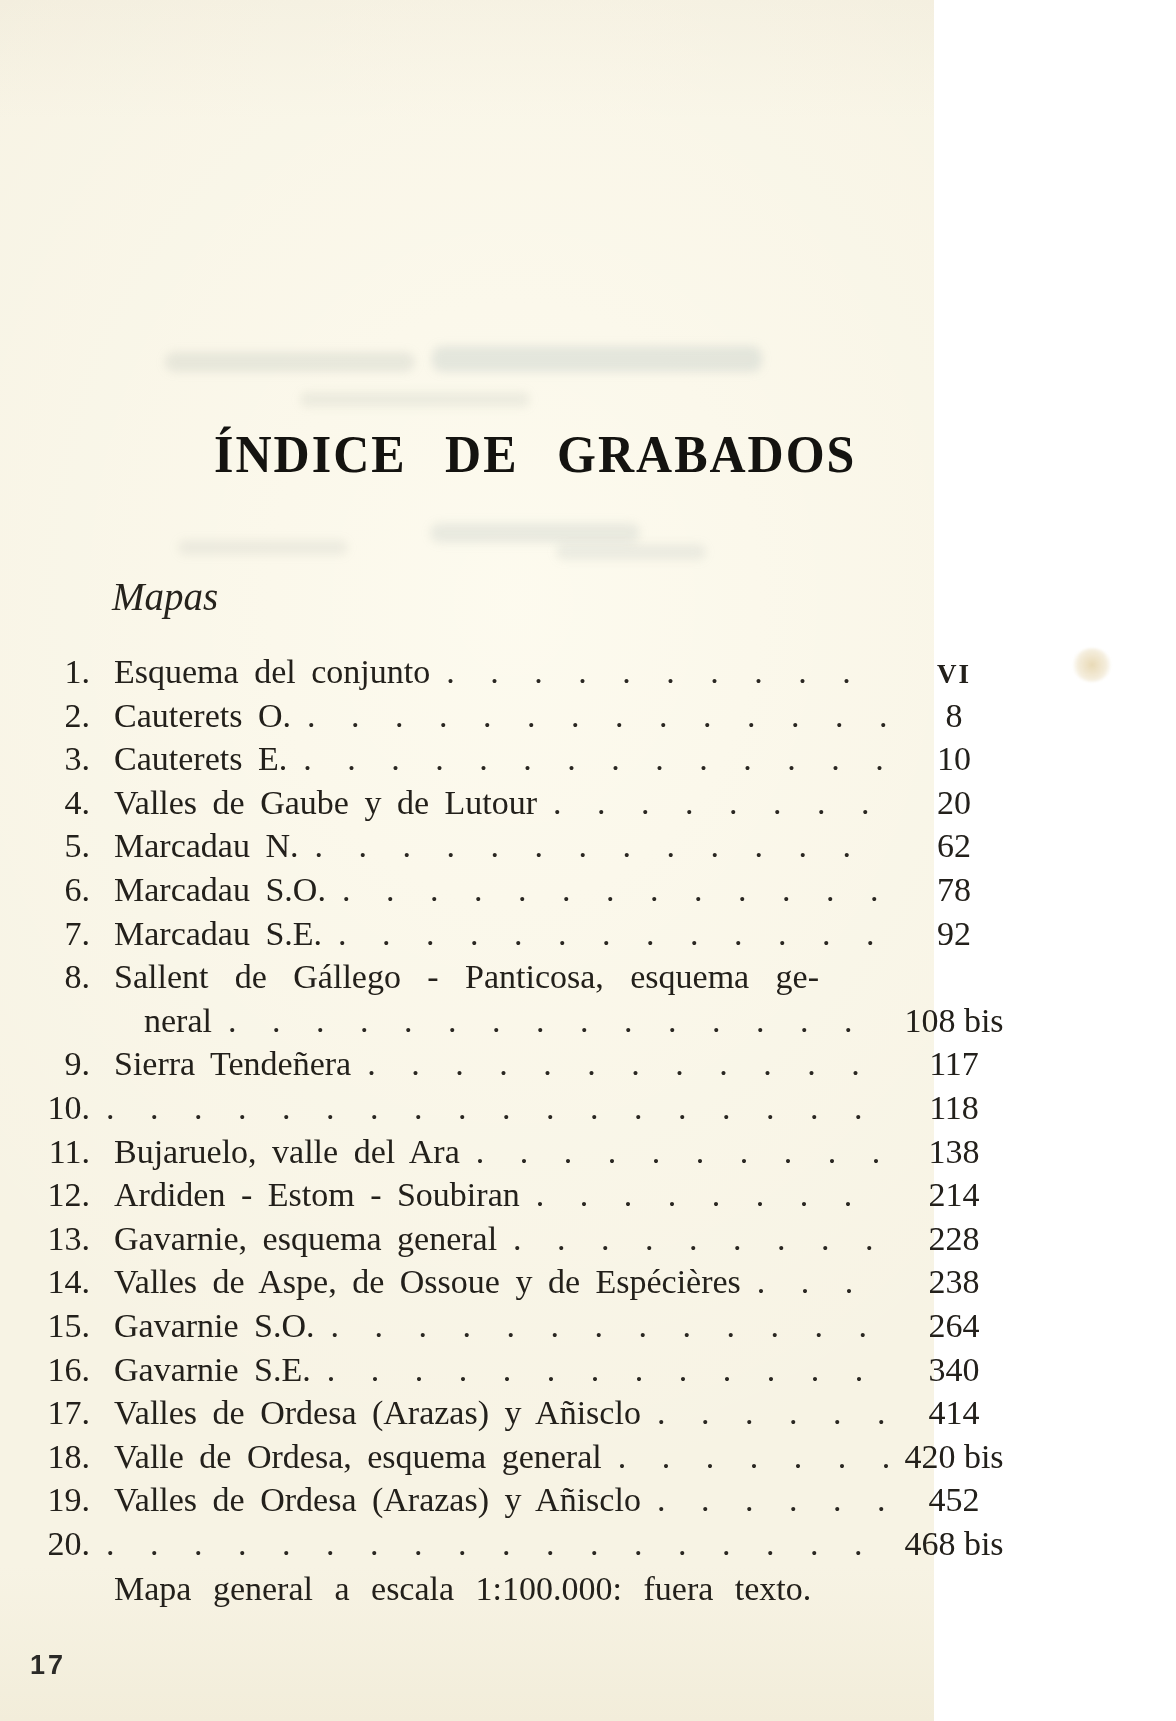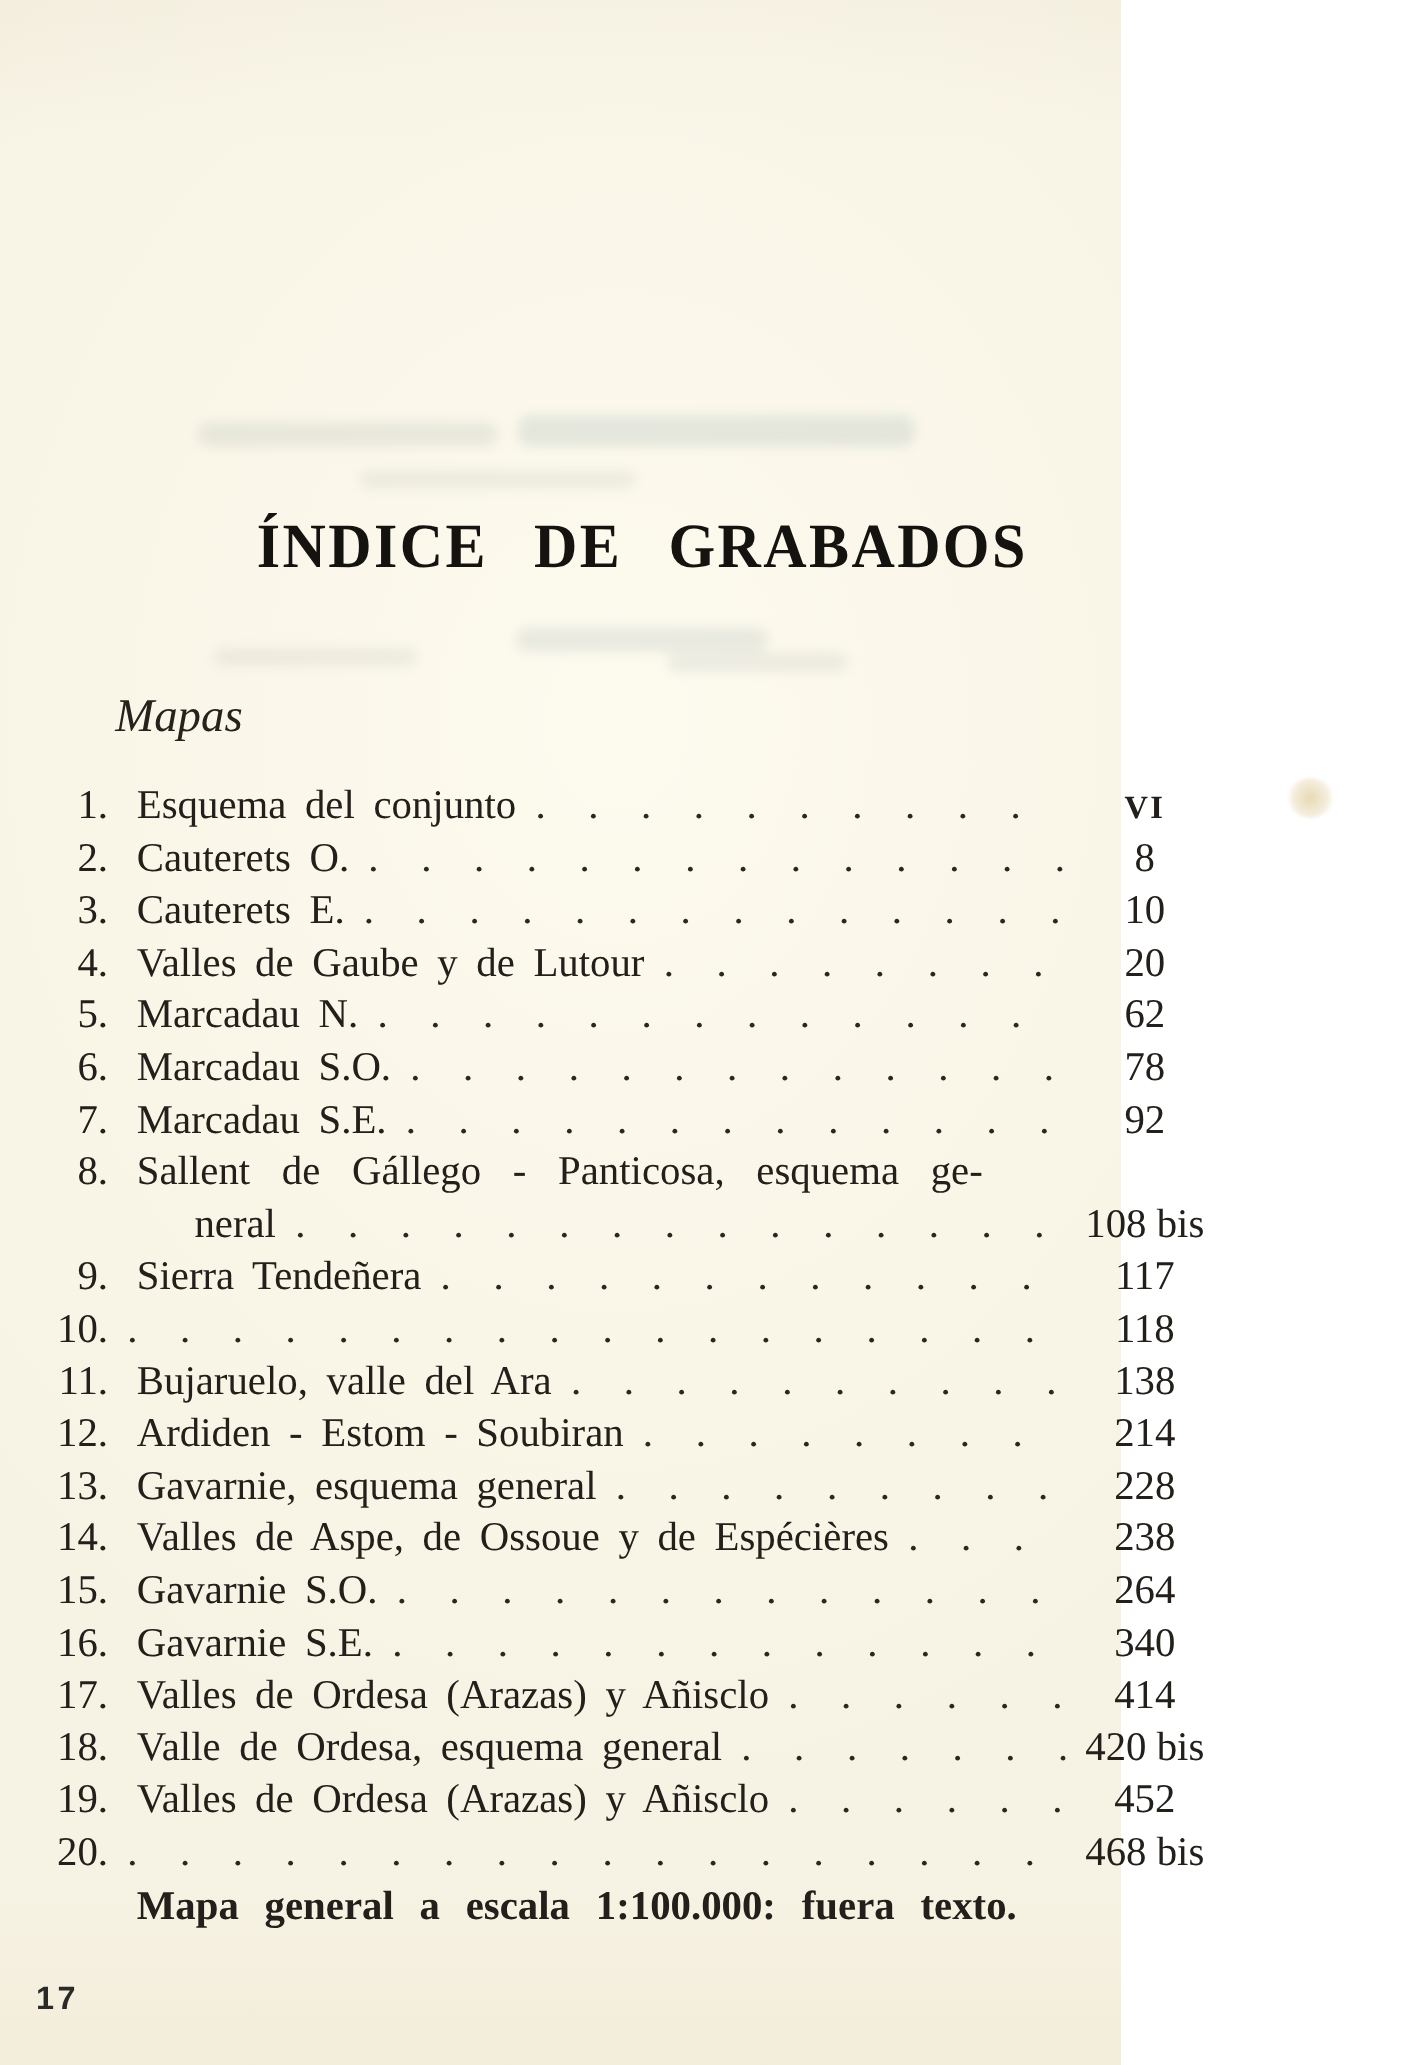--- a/index.html
+++ b/index.html
@@ -30,43 +30,43 @@
     background:radial-gradient(circle at 50% 50%, rgba(214,186,120,0.55), rgba(214,186,120,0.25) 55%, rgba(214,186,120,0) 75%);
     filter:blur(1px);
   }
   .title{
     position:absolute;left:214px;top:424px;
     font-size:50px;font-weight:bold;color:#141310;
     letter-spacing:2px;word-spacing:24px;white-space:nowrap;
     transform:scaleY(1.05);transform-origin:left top;
   }
   .section-label{
-    position:absolute;left:96px;top:574px;
+    position:absolute;left:112px;top:574px;
     font-size:39px;font-style:italic;color:#26231d;
   }
   .index{
     position:absolute;left:42px;top:650px;width:968px;
   }
   .row{
     display:flex;align-items:baseline;
     height:43.6px;line-height:43.6px;
     font-size:34px;white-space:nowrap;
   }
   .num{flex:0 0 48px;text-align:right;}
   .text{margin-left:24px;word-spacing:7px;}
   .spread{width:705px;text-align:justify;text-align-last:justify;word-spacing:6px;}
-  .indent2{margin-left:72px;}
+  .indent2{margin-left:54px;}
   .leader{
     flex:1 1 auto;min-width:0;overflow:hidden;
     word-spacing:27px;margin:0 10px 0 16px;color:#2a2722;
   }
   .page{flex:0 0 112px;text-align:center;white-space:nowrap;}
   .roman{font-size:27px;letter-spacing:2px;font-weight:bold;}
   .note{word-spacing:13px;}
-  .note-row{margin-top:2px;font-weight:bold;}
+  .note-row{margin-top:2px;}
   .folio{
     position:absolute;left:30px;top:1650px;
     font-family:"Liberation Sans","DejaVu Sans",sans-serif;
     font-weight:bold;font-size:27px;letter-spacing:3px;color:#2b2a27;
   }
 </style>
 </head>
 <body>
 
 <div class="sheet">

